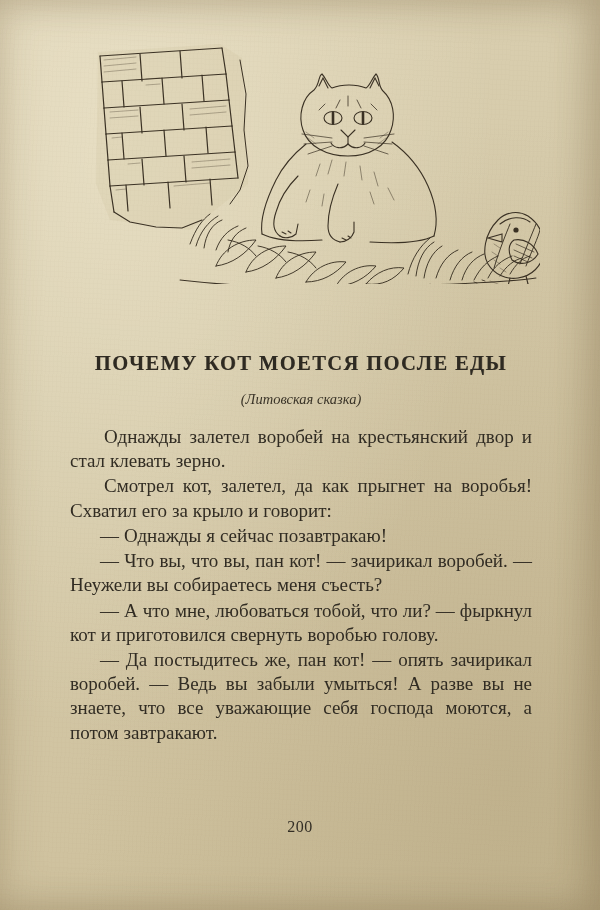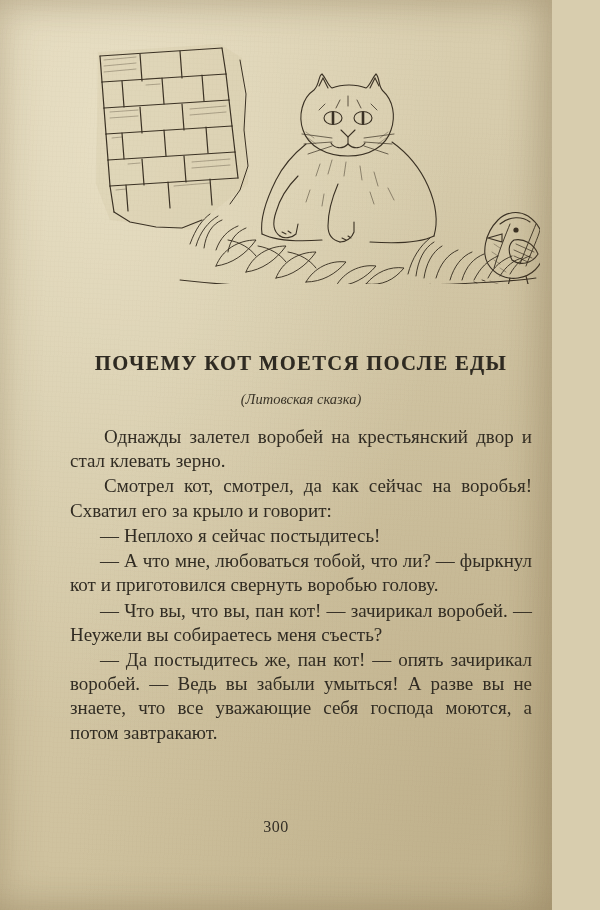--- a/index.html
+++ b/index.html
@@ -8,21 +8,21 @@
   }
   body {
     width: 600px;
     height: 910px;
     background: #d8cdae;
     font-family: "Liberation Serif", serif;
     overflow: hidden;
   }
   .page {
     position: relative;
-    width: 552px;
+    width: 600px;
     height: 910px;
     background:
       radial-gradient(ellipse at 20% 15%, rgba(255,250,230,0.35), rgba(255,250,230,0) 55%),
       radial-gradient(ellipse at 85% 85%, rgba(150,130,90,0.22), rgba(150,130,90,0) 60%),
       linear-gradient(155deg, #ddd2b4 0%, #d6cbab 35%, #cfc29f 75%, #c8bb96 100%);
   }
   .grain {
     position: absolute;
     inset: 0;
     pointer-events: none;
@@ -271,26 +271,26 @@
         </g>
       </g>
     </svg>
   </div>
 
   <div class="textblock">
     <h1 class="story-title">ПОЧЕМУ КОТ МОЕТСЯ ПОСЛЕ ЕДЫ</h1>
     <div class="story-subtitle">(Литовская сказка)</div>
 
     <p class="para">Однажды залетел воробей на крестьянский двор и стал клевать зерно.</p>
-    <p class="para">Смотрел кот, смотрел, да как сейчас на воробья! Схватил его за крыло и говорит:</p>
-    <p class="para dash">— Неплохо я сейчас постыдитесь!</p>
+    <p class="para">Смотрел кот, залетел, да как прыгнет на воробья! Схватил его за крыло и говорит:</p>
+    <p class="para dash">— Однажды я сейчас позавтракаю!</p>
+    <p class="para dash">— Что вы, что вы, пан кот! — зачирикал воробей. — Неужели вы собираетесь меня съесть?</p>
     <p class="para dash">— А что мне, любоваться тобой, что ли? — фыркнул кот и приготовился свернуть воробью голову.</p>
-    <p class="para dash">— Что вы, что вы, пан кот! — зачирикал воробей. — Неужели вы собираетесь меня съесть?</p>
     <p class="para dash">— Да постыдитесь же, пан кот! — опять зачирикал воробей. — Ведь вы забыли умыться! А разве вы не знаете, что все уважающие себя господа моются, а потом завтракают.</p>
   </div>
 
   <div class="folio">
-    <span>300</span>
+    <span>200</span>
   </div>
 
   <div class="grain"></div>
   <div class="edge-shadow"></div>
 </div>
 
 </body></html>

